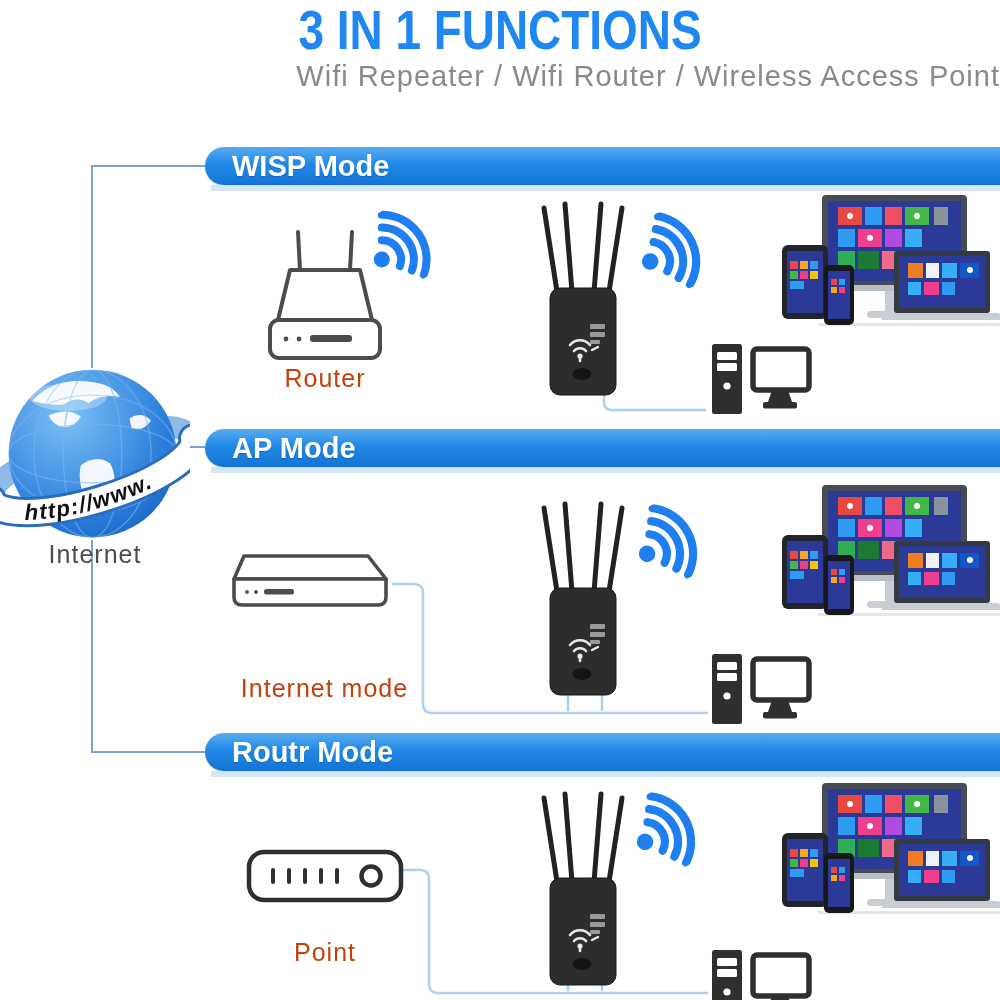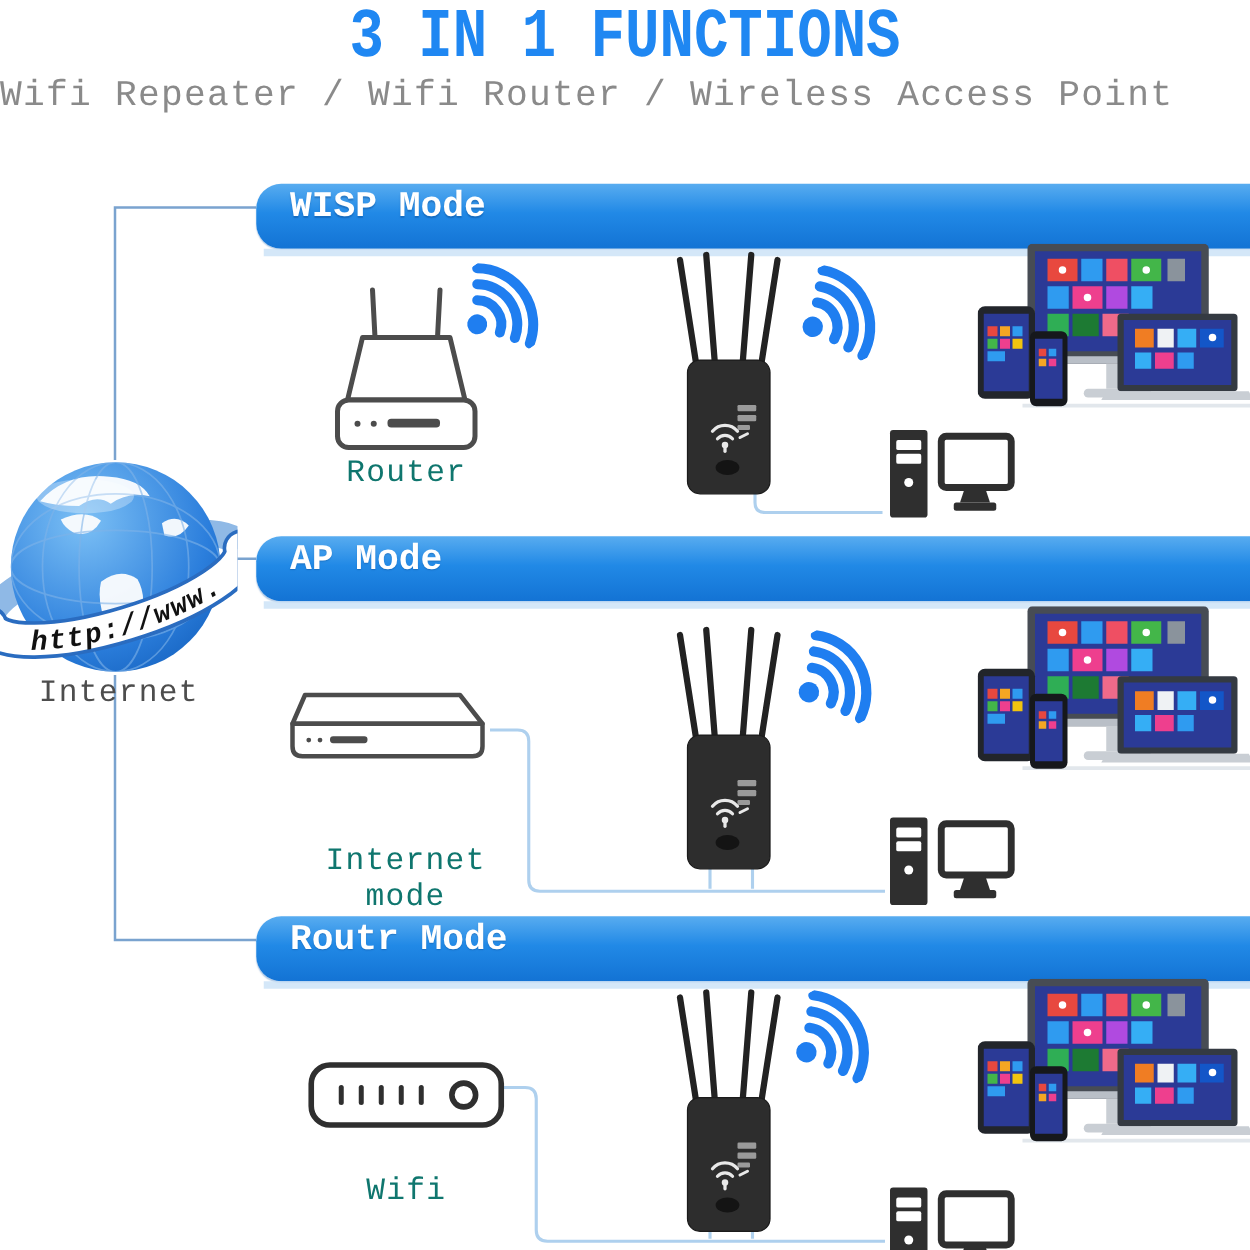--- a/index.html
+++ b/index.html
@@ -1,33 +1,33 @@
 <!DOCTYPE html>
 <html><head>
 <meta charset="utf-8">
 <style>
   html,body{margin:0;padding:0;background:#fff;}
   .canvas{position:relative;width:1000px;height:1000px;background:#fff;overflow:hidden;
-          font-family:Liberation Mono, monospace;}
+          font-family:Liberation Sans, sans-serif;}
   .abs{position:absolute;}
   .title{top:0px;left:0;width:1000px;text-align:center;font-size:56px;font-weight:800;
          color:#1f87f2;letter-spacing:0px;transform:scaleX(.82);transform-origin:50% 50%;
          line-height:60px;white-space:nowrap;}
-  .subtitle{top:60px;left:0;width:1000px;text-align:left;font-size:29px;color:#8a8a8a;
+  .subtitle{top:60px;left:0;width:1000px;text-align:right;font-size:29px;color:#8a8a8a;
             letter-spacing:1px;}
-  .banner{left:205px;width:795px;height:52px;border-radius:20px 0 0 20px;
+  .banner{left:205px;width:795px;height:38px;border-radius:20px 0 0 20px;
           background:linear-gradient(180deg,#58acf0 0%,#2189e6 45%,#1373d4 100%);
           box-shadow:0 1px 1px rgba(30,100,180,.35);}
   .banner::after{content:'';position:absolute;left:6px;right:0;top:100%;height:6px;
                  background:#cde3f7;opacity:.85;}
   .banner span{display:block;padding-left:27px;line-height:38px;font-size:29px;font-weight:bold;
                color:#fff;text-shadow:0 1px 1px rgba(0,60,130,.35);}
   .b1{top:147px}.b2{top:429px}.b3{top:733px}
   .lines{left:0;top:0;width:1000px;height:1000px;pointer-events:none;}
-  .dev-label{font-size:25px;color:#0f766e;text-align:center;letter-spacing:1px;}
+  .dev-label{font-size:25px;color:#c2410c;text-align:center;letter-spacing:1px;}
   .internet-label{left:0px;top:540px;width:190px;text-align:center;font-size:25px;
                   color:#4d4d4d;letter-spacing:1px;}
   .wifi{transform-origin:20% 55%;}
   .rot35{transform:rotate(-35deg);}
   .rot28{transform:rotate(-28deg);}
   .rot25{transform:rotate(-25deg);}
   svg{display:block;}
   .hidden-defs{position:absolute;width:0;height:0;overflow:hidden;}
 </style>
 </head>
@@ -282,21 +282,21 @@
   <svg class="abs" style="left:700px;top:648px" width="115" height="80">
       <use href="#sym-desktop"></use>
     </svg>
   <svg class="abs" style="left:782px;top:482px" width="222" height="140" viewBox="0 0 222 134">
       <use href="#sym-cluster"></use>
     </svg>
 
   <svg class="abs" style="left:245px;top:848px" width="160" height="56">
       <use href="#sym-switch"></use>
     </svg>
-  <div class="abs dev-label" style="left:247px;top:938px;width:156px">Wifi</div>
+  <div class="abs dev-label" style="left:247px;top:938px;width:156px">Point</div>
   <svg class="abs" style="left:528px;top:790px" width="110" height="200">
       <use href="#sym-repeater"></use>
     </svg>
   <div class="abs wifi rot28" style="left:635px;top:798px">
     <svg width="82" height="82">
         <use href="#sym-wifi"></use>
       </svg>
   </div>
   <svg class="abs" style="left:700px;top:944px" width="115" height="80">
       <use href="#sym-desktop"></use>

